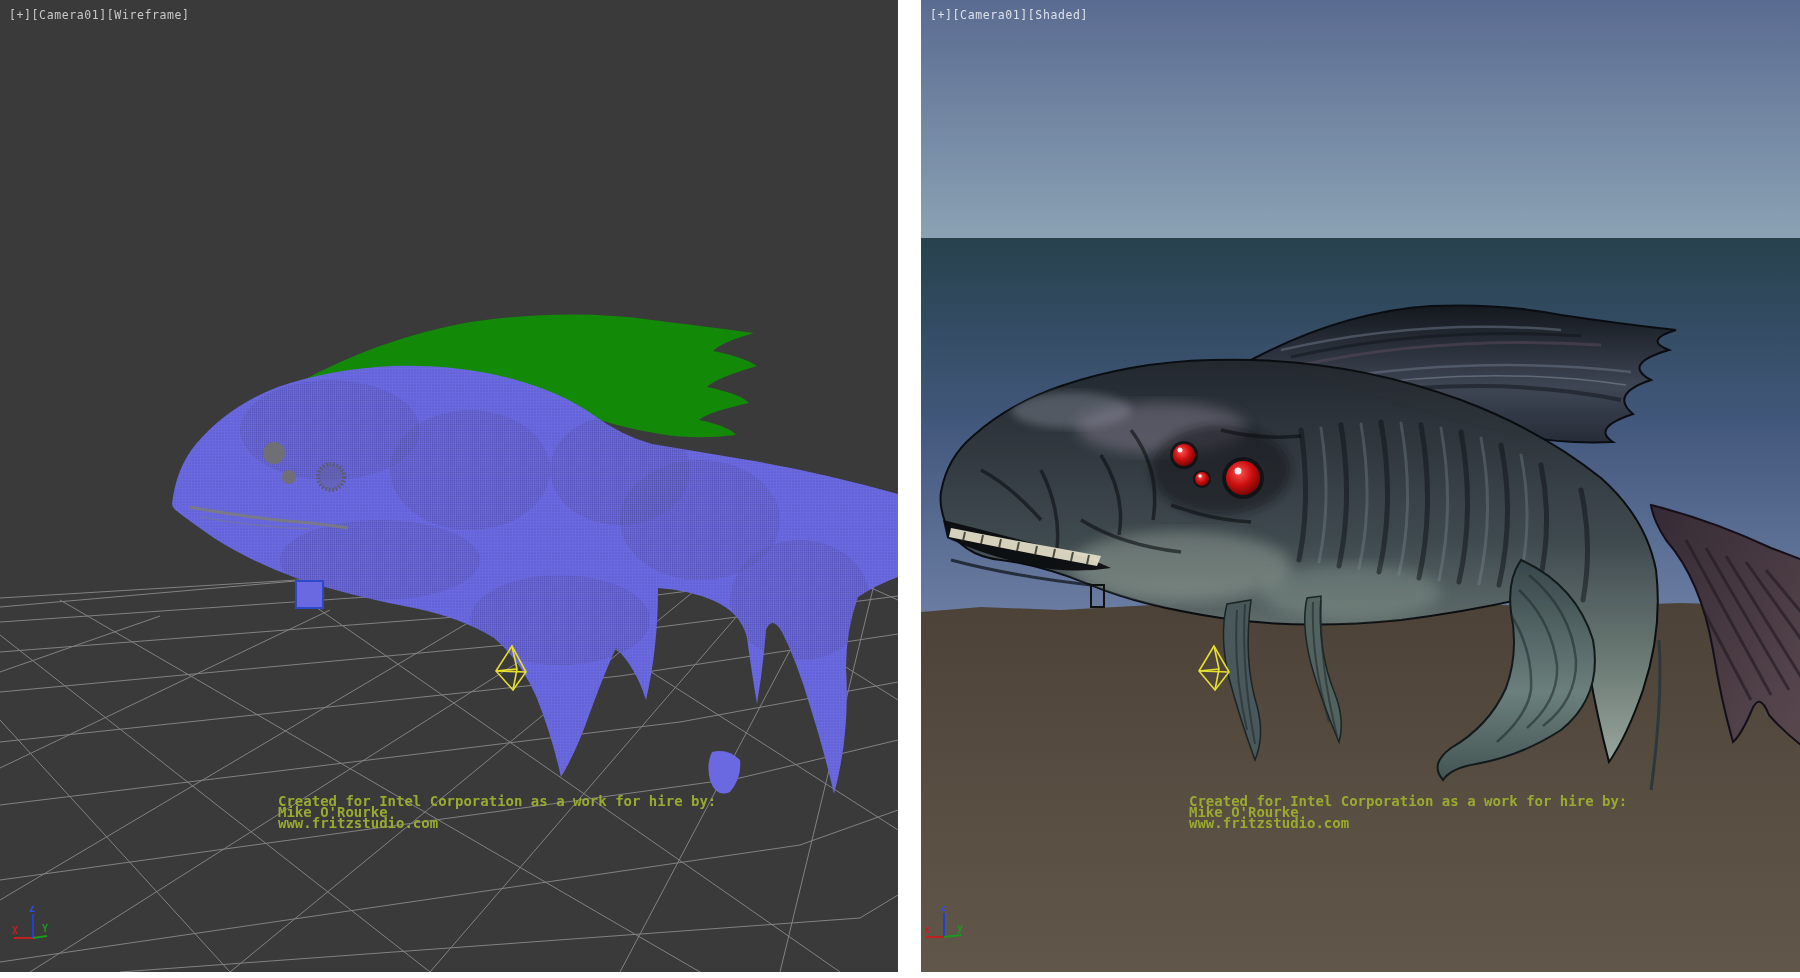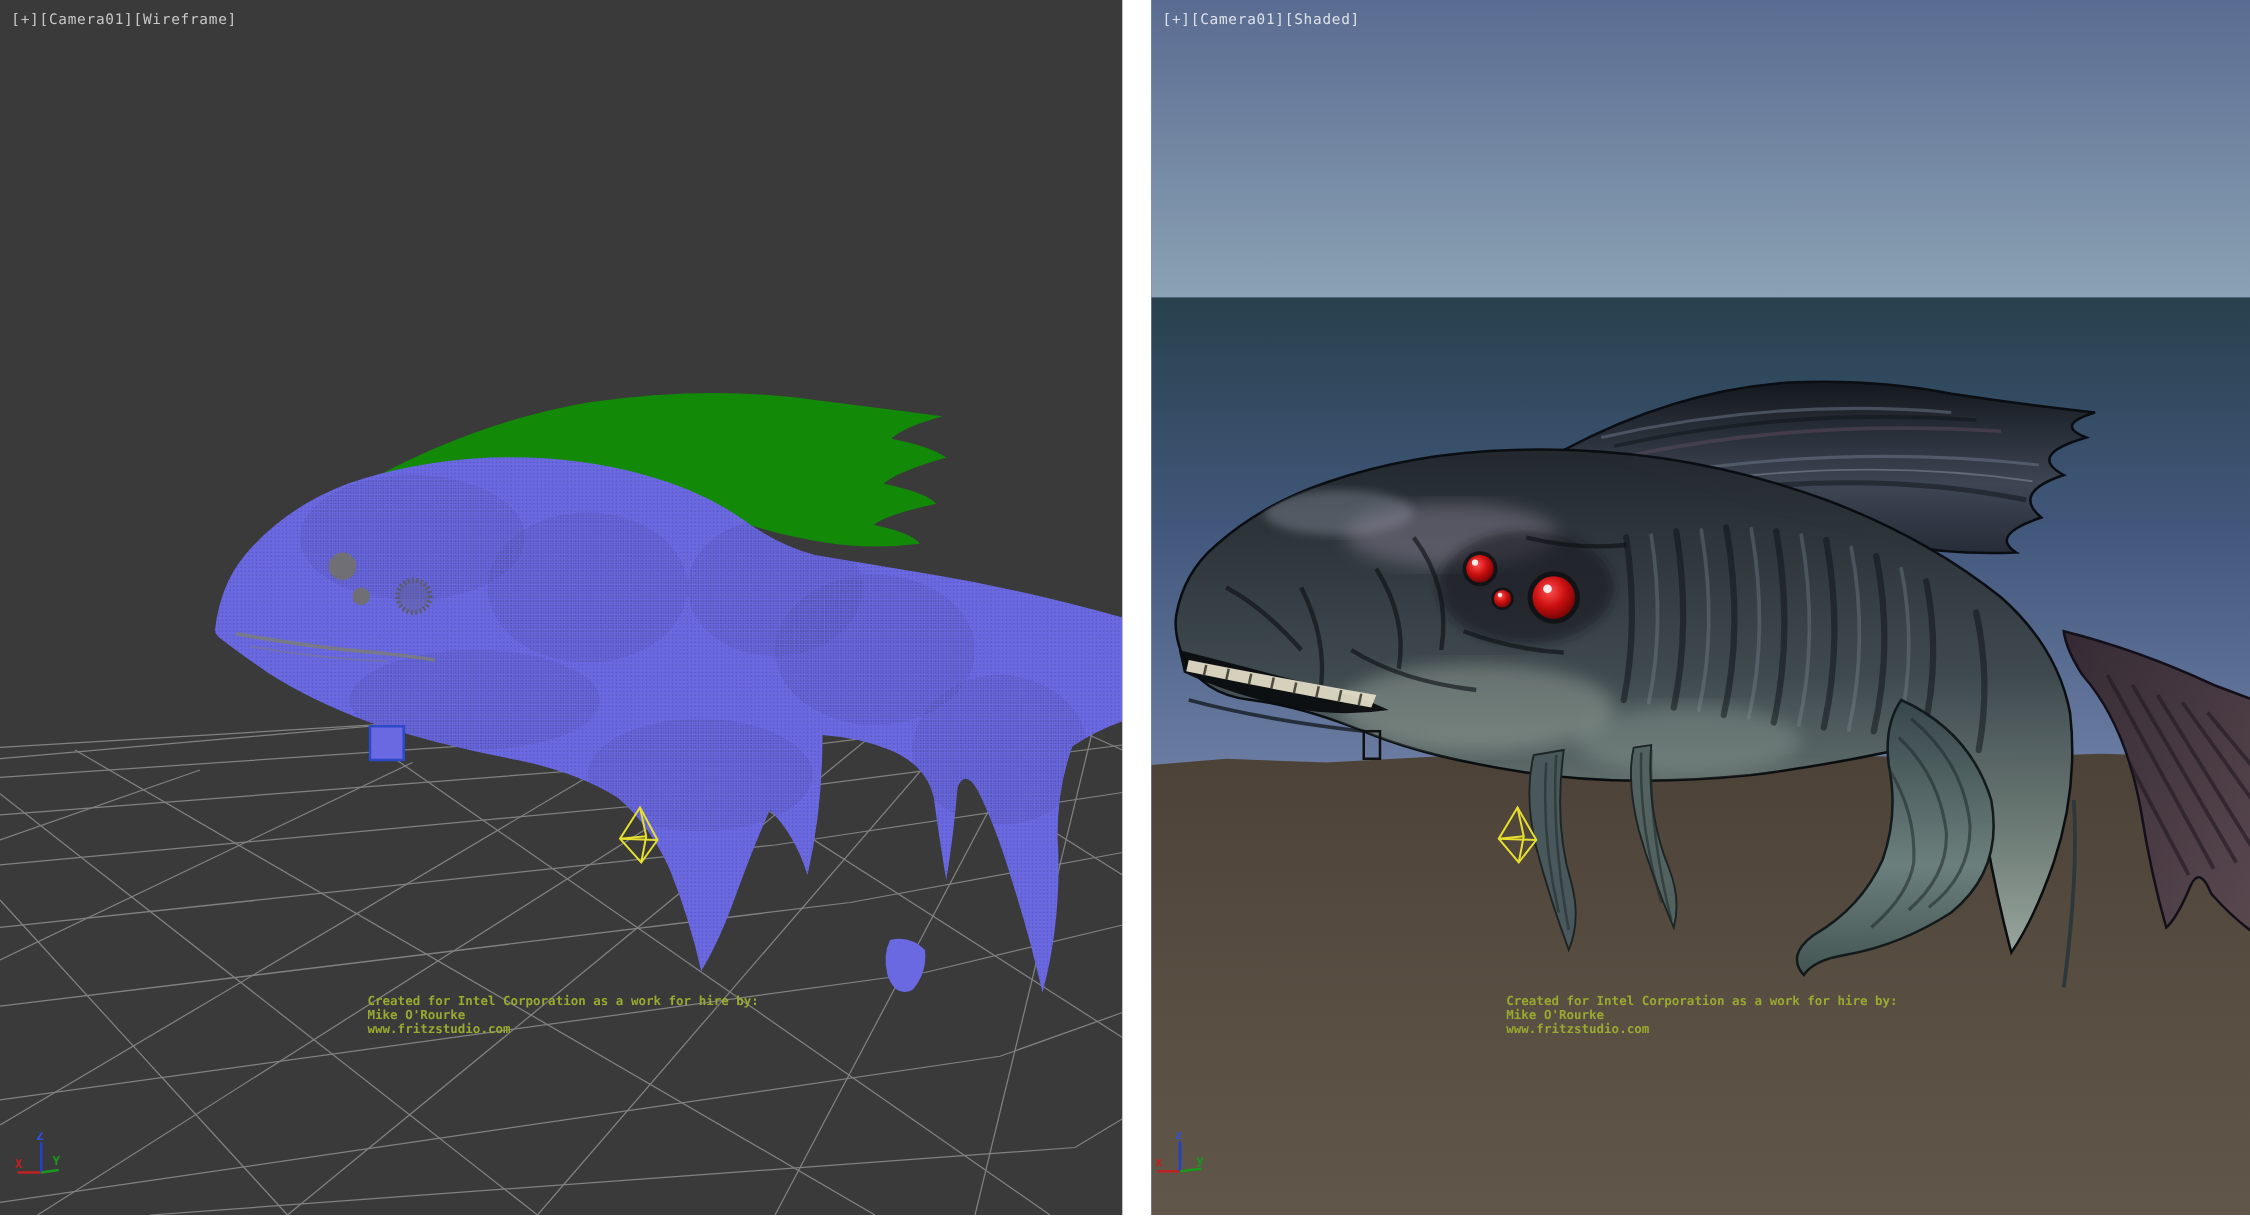--- a/index.html
+++ b/index.html
@@ -9,22 +9,22 @@
   .viewport.left{left:0;width:898px;background:#3a3a3a;}
   .viewport.right{left:921px;width:895px;background:#5a6b91;}
   .divider{position:absolute;top:0;left:898px;width:7px;height:972px;background:#ffffff;}
   .bottom-strip{position:absolute;top:972px;left:0;width:1800px;height:6px;background:#ffffff;}
   svg.scene{position:absolute;top:0;left:0;display:block;}
   .vp-label{position:absolute;top:8px;left:9px;font-size:11.5px;letter-spacing:.6px;
             white-space:nowrap;z-index:5;user-select:none;}
   .vp-label span{cursor:pointer;}
   .left .vp-label{color:#c9c9c9;}
   .right .vp-label{color:#dde2ea;}
-  .attribution{position:absolute;font-size:10px;font-weight:bold;line-height:11px;
-               color:#9aaa30;z-index:5;white-space:nowrap;letter-spacing:0px;margin-left:16px;}
+  .attribution{position:absolute;font-size:14px;font-weight:bold;line-height:11px;
+               color:#9aaa30;z-index:5;white-space:nowrap;letter-spacing:0px;}
   .left .attribution{left:278px;top:796px;}
   .right .attribution{left:268px;top:796px;}
   .axis-gizmo{position:absolute;left:0;bottom:6px;width:70px;height:60px;z-index:6;}
   .axis-gizmo text{font-size:10px;font-weight:bold;font-family:"DejaVu Sans Mono",monospace;}
 </style>
 </head>
 <body>
 
 <div class="app">
 

